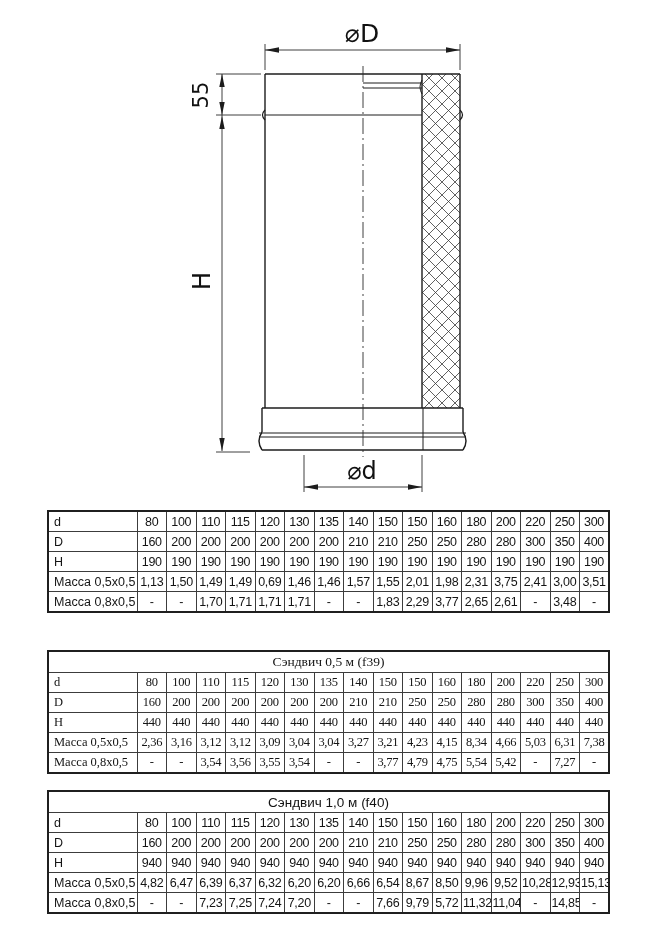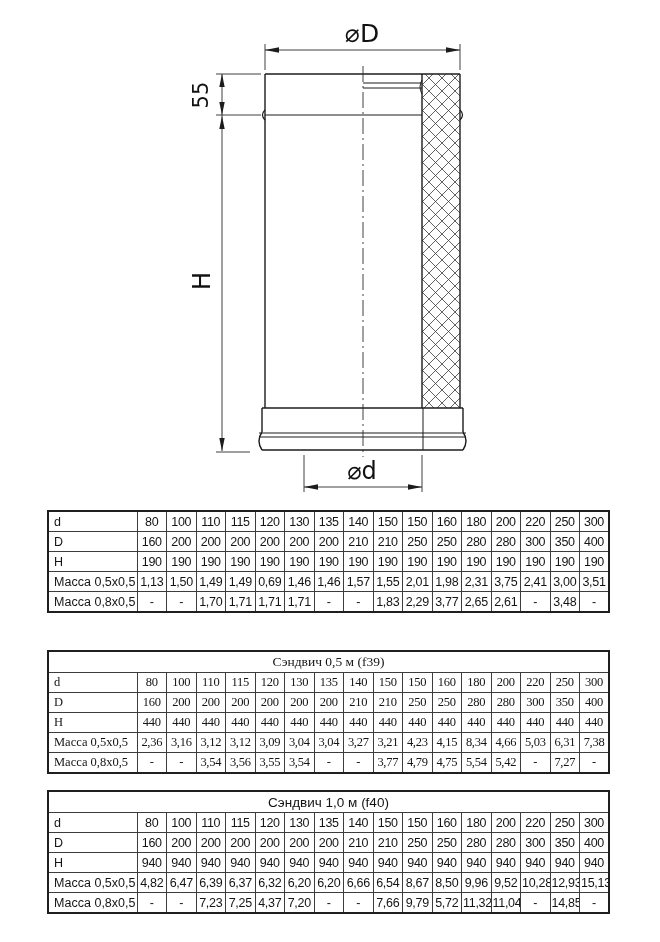--- a/index.html
+++ b/index.html
@@ -390,21 +390,21 @@
           <td>10,28</td>
           <td>12,93</td>
           <td>15,13</td>
         </tr>
         <tr>
           <td class="lab">Масса 0,8х0,5</td>
           <td>-</td>
           <td>-</td>
           <td>7,23</td>
           <td>7,25</td>
-          <td>4,37</td>
+          <td>7,24</td>
           <td>7,20</td>
           <td>-</td>
           <td>-</td>
           <td>7,66</td>
           <td>9,79</td>
           <td>5,72</td>
           <td>11,32</td>
           <td>11,04</td>
           <td>-</td>
           <td>14,85</td>

